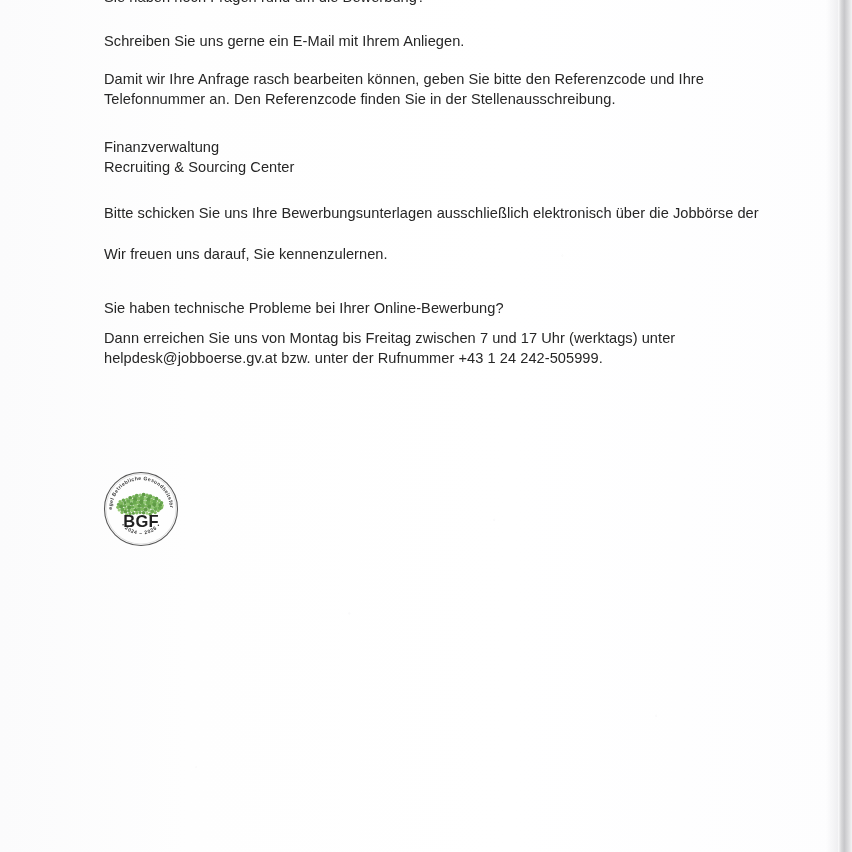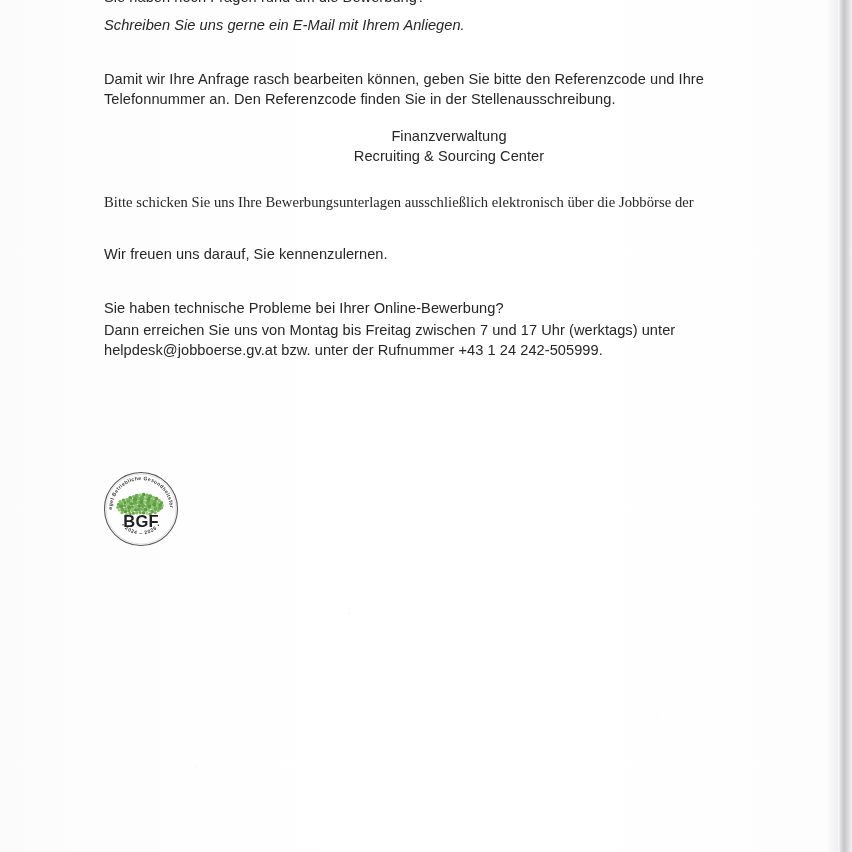--- a/index.html
+++ b/index.html
@@ -110,47 +110,47 @@
 <div class="page">
 
   <div class="paper-tone"></div>
 
   <div class="content">
 
     <div class="clipped-line">
       <p class="para">Sie haben noch Fragen rund um die Bewerbung?</p>
     </div>
 
-    <div class="blk" style="top:16px;font-style:italic;">
+    <div class="blk" style="top:32px;">
       <p class="para">Schreiben Sie uns gerne ein E-Mail mit Ihrem Anliegen.</p>
     </div>
 
     <div class="blk" style="top:70px;">
       <p class="para">Damit wir Ihre Anfrage rasch bearbeiten können, geben Sie bitte den Referenzcode und Ihre</p>
       <p class="para">Telefonnummer an. Den Referenzcode finden Sie in der Stellenausschreibung.</p>
     </div>
 
-    <div class="blk" style="top:127px;text-align:center;">
+    <div class="blk" style="top:138px;">
       <p class="para">Finanzverwaltung</p>
       <p class="para">Recruiting &amp; Sourcing Center</p>
     </div>
 
-    <div class="blk" style="top:193px;font-family:Liberation Serif, serif;">
+    <div class="blk" style="top:204px;">
       <p class="para">Bitte schicken Sie uns Ihre Bewerbungsunterlagen ausschließlich elektronisch über die Jobbörse der</p>
     </div>
 
     <div class="blk" style="top:245px;">
       <p class="para">Wir freuen uns darauf, Sie kennenzulernen.</p>
     </div>
 
     <div class="blk" style="top:299px;">
       <p class="para">Sie haben technische Probleme bei Ihrer Online-Bewerbung?</p>
     </div>
 
-    <div class="blk" style="top:321px;">
+    <div class="blk" style="top:329px;">
       <p class="para">Dann erreichen Sie uns von Montag bis Freitag zwischen 7 und 17 Uhr (werktags) unter</p>
       <p class="para">helpdesk@jobboerse.gv.at bzw. unter der Rufnummer +43 1 24 242-505999.</p>
     </div>
 
   </div>
 
   <div class="seal">
     <svg width="80" height="84" viewBox="0 0 80 84" xmlns="http://www.w3.org/2000/svg">
       <defs>
         <path id="ringTop" d="M 11,44 A 29,29 0 0 1 69,44"></path>

